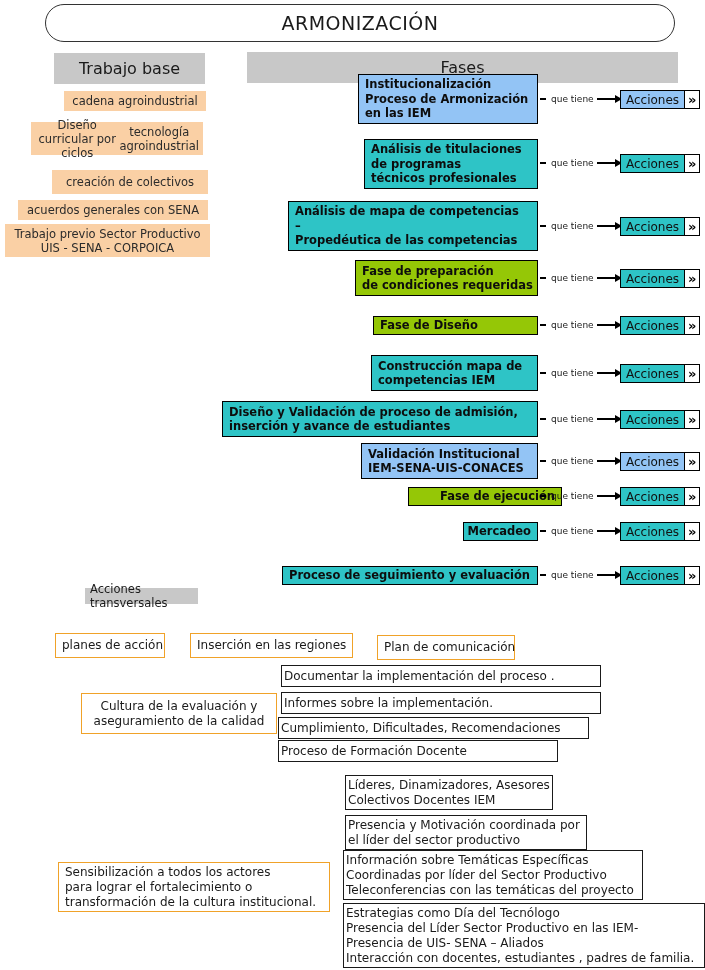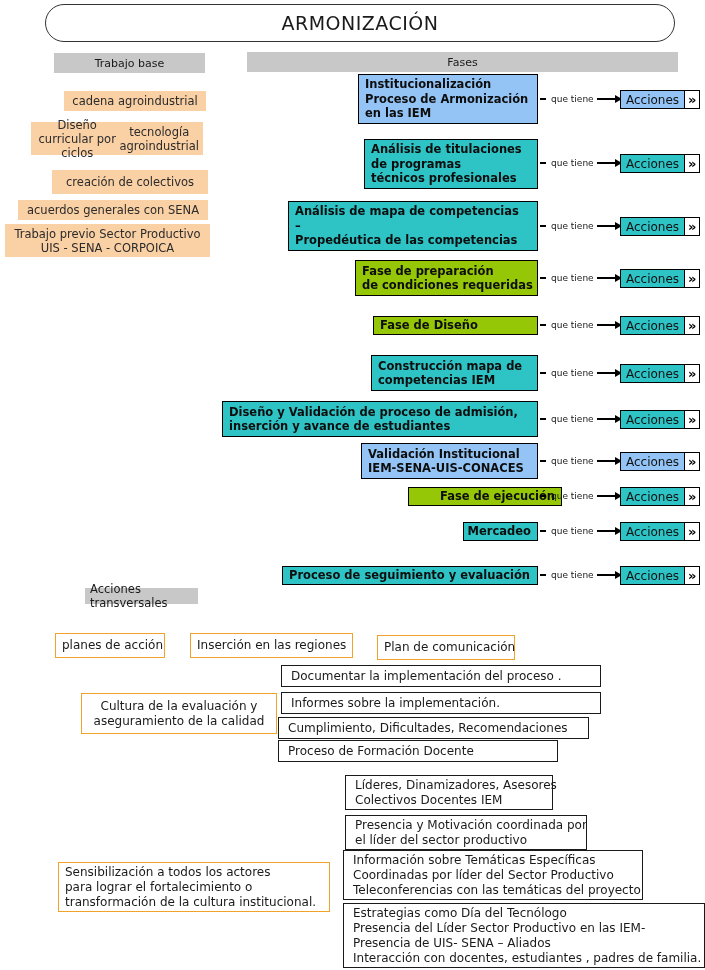--- a/index.html
+++ b/index.html
@@ -28,23 +28,23 @@
   #title-banner .title-text {
     font-size: 19px;
     letter-spacing: 0.5px;
     color: #1a1a1a;
   }
 
   
   .grey-head {
     background: #c8c8c8;
     color: #1a1a1a;
-    font-size: 11px;
+    font-size: 16px;
     display: flex; align-items: center; justify-content: center;
-    height: 20px;
+    height: 31px;
   }
   #head-trabajo { left: 54px; top: 53px; width: 151px; }
   #head-fases   { left: 247px; top: 52px; width: 431px; }
   #head-transversales {
     left: 85px; top: 588px; width: 113px; height: 16px;
     justify-content: flex-start; padding-left: 5px; font-size: 11.5px;
   }
 
   
   .peach-box {
@@ -134,21 +134,21 @@
   }
 
   
   .plain-box {
     border: 1.3px solid #1a1a1a;
     background: #ffffff;
     font-size: 12px;
     line-height: 15px;
     color: #1a1a1a;
     display: flex; flex-direction: column; justify-content: center;
-    padding: 2px 9px;
+    padding: 2px 2px;
   }
   .plain-box .ln, .orange-box .ln { white-space: nowrap; }
 </style>
 </head>
 <body>
 
 <div class="abs" id="title-banner">
   <span class="title-text">ARMONIZACIÓN</span>
 </div>
 

